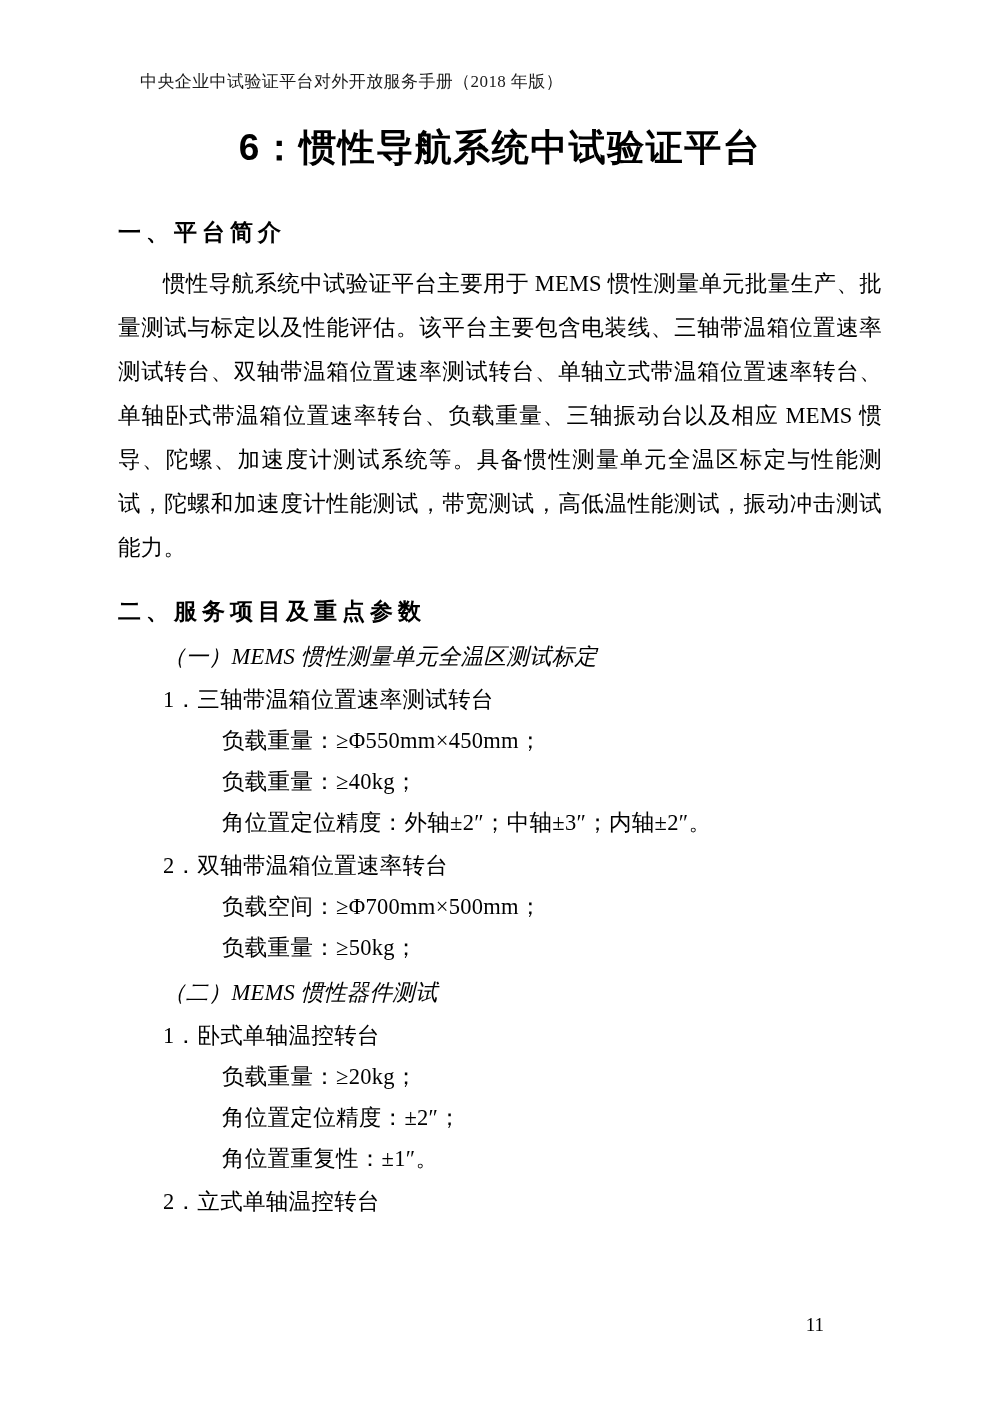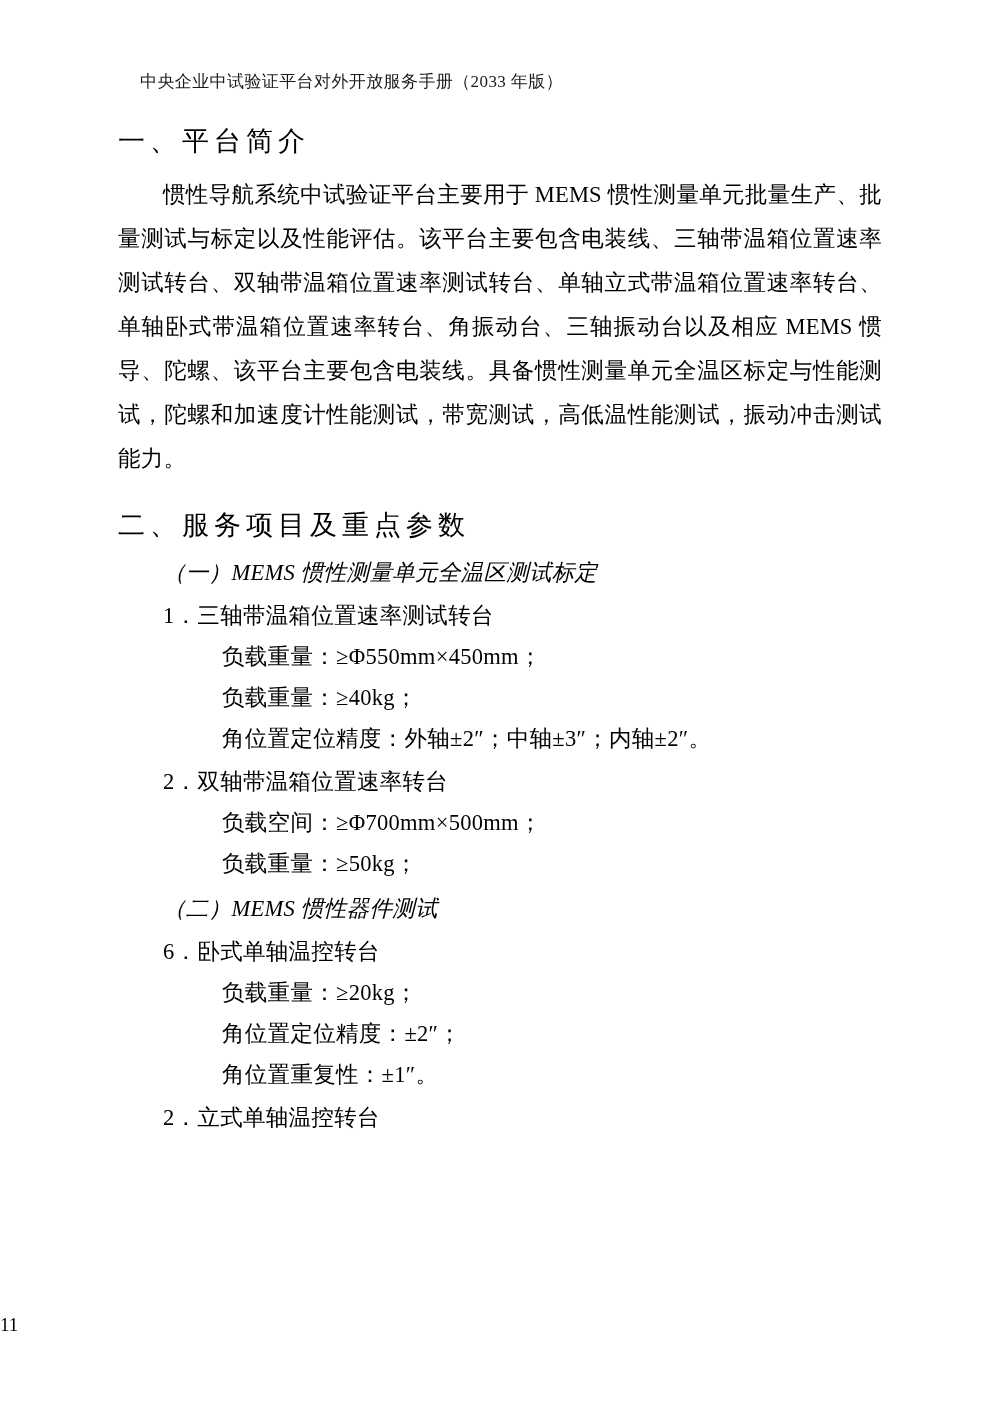--- a/index.html
+++ b/index.html
@@ -33,22 +33,22 @@
   .doc-title {
     text-align: center;
     font-size: 37px;
     font-weight: bold;
     letter-spacing: 1.5px;
     margin: 18px 0 44px 0;
     color: #000;
     font-family: "Liberation Sans", "DejaVu Sans", sans-serif;
   }
   .h1 {
-    font-size: 27px;
-    font-weight: normal;
+    font-size: 23px;
+    font-weight: bold;
     letter-spacing: 5px;
     margin: 26px 0 14px 0;
     font-family: "Liberation Serif", "DejaVu Serif", serif;
   }
   .body-para {
     font-size: 22.5px;
     line-height: 44px;
     text-align: justify;
     text-justify: inter-ideograph;
     text-indent: 45px;
@@ -73,52 +73,53 @@
     font-size: 22.5px;
     margin: 10px 0 10px 0;
     padding-left: 104px;
     letter-spacing: 0.3px;
   }
   .pagenum {
     position: absolute;
     bottom: 78px;
     left: 0;
     width: 824px;
-    text-align: left;
+    text-align: right;
     font-size: 19px;
   }
 </style>
 </head>
 <body>
 
 <div class="page">
 
-  <div class="running-head">中央企业中试验证平台对外开放服务手册（2033 年版）</div>
+  <div class="running-head">中央企业中试验证平台对外开放服务手册（2018 年版）</div>
 
+  <div class="doc-title">6：惯性导航系统中试验证平台</div>
 
   <div class="h1">一、平台简介</div>
 
-  <p class="body-para">惯性导航系统中试验证平台主要用于 MEMS 惯性测量单元批量生产、批量测试与标定以及性能评估。该平台主要包含电装线、三轴带温箱位置速率测试转台、双轴带温箱位置速率测试转台、单轴立式带温箱位置速率转台、单轴卧式带温箱位置速率转台、角振动台、三轴振动台以及相应 MEMS 惯导、陀螺、该平台主要包含电装线。具备惯性测量单元全温区标定与性能测试，陀螺和加速度计性能测试，带宽测试，高低温性能测试，振动冲击测试能力。</p>
+  <p class="body-para">惯性导航系统中试验证平台主要用于 MEMS 惯性测量单元批量生产、批量测试与标定以及性能评估。该平台主要包含电装线、三轴带温箱位置速率测试转台、双轴带温箱位置速率测试转台、单轴立式带温箱位置速率转台、单轴卧式带温箱位置速率转台、负载重量、三轴振动台以及相应 MEMS 惯导、陀螺、加速度计测试系统等。具备惯性测量单元全温区标定与性能测试，陀螺和加速度计性能测试，带宽测试，高低温性能测试，振动冲击测试能力。</p>
 
   <div class="h1">二、服务项目及重点参数</div>
 
   <div class="h2">（一）MEMS 惯性测量单元全温区测试标定</div>
 
   <div class="num-item">1．三轴带温箱位置速率测试转台</div>
   <div class="spec-line">负载重量：≥Φ550mm×450mm；</div>
   <div class="spec-line">负载重量：≥40kg；</div>
   <div class="spec-line">角位置定位精度：外轴±2″；中轴±3″；内轴±2″。</div>
 
   <div class="num-item">2．双轴带温箱位置速率转台</div>
   <div class="spec-line">负载空间：≥Φ700mm×500mm；</div>
   <div class="spec-line">负载重量：≥50kg；</div>
 
   <div class="h2">（二）MEMS 惯性器件测试</div>
 
-  <div class="num-item">6．卧式单轴温控转台</div>
+  <div class="num-item">1．卧式单轴温控转台</div>
   <div class="spec-line">负载重量：≥20kg；</div>
   <div class="spec-line">角位置定位精度：±2″；</div>
   <div class="spec-line">角位置重复性：±1″。</div>
 
   <div class="num-item">2．立式单轴温控转台</div>
 
   <div class="pagenum">11</div>
 
 </div>
 

